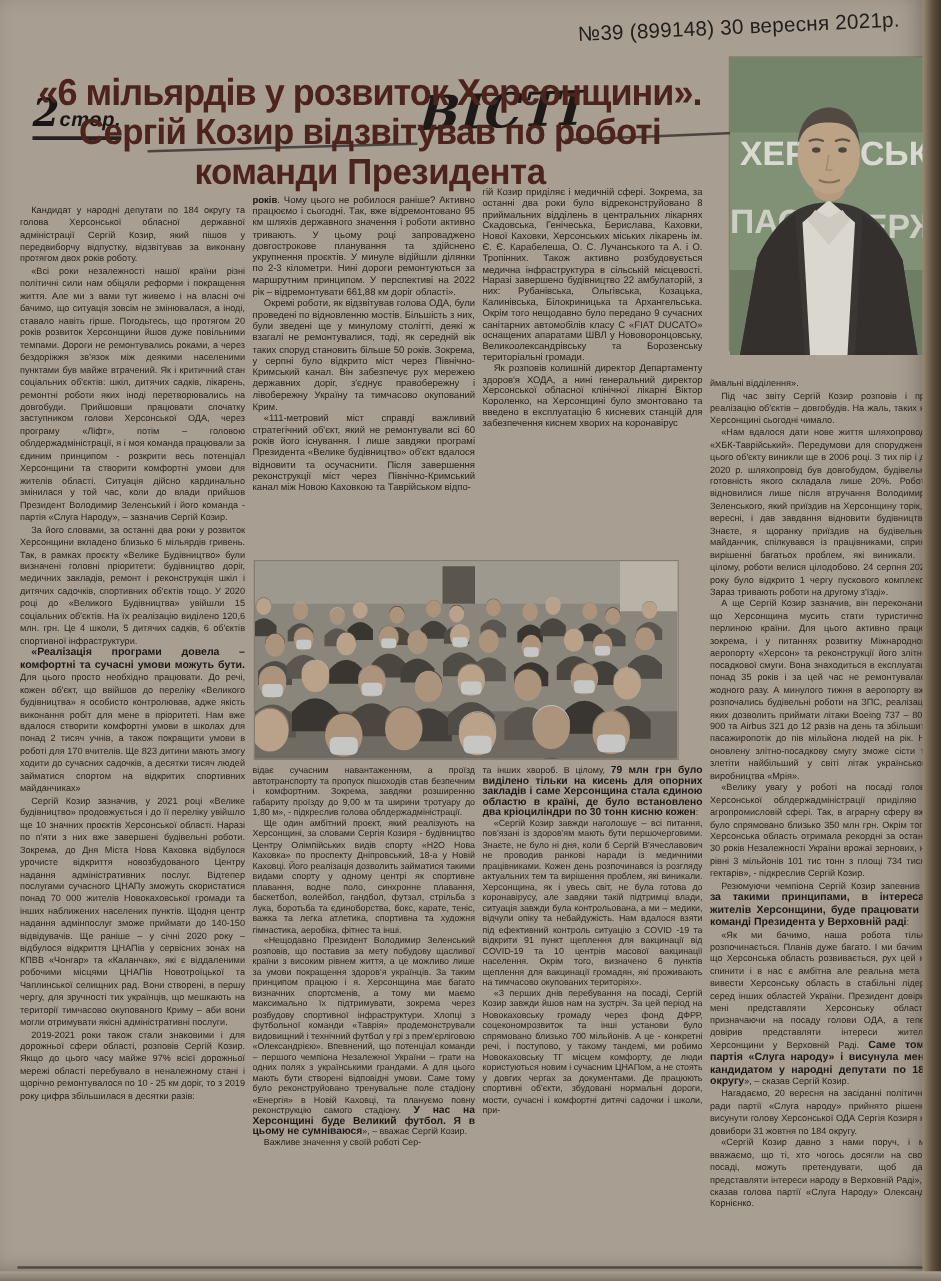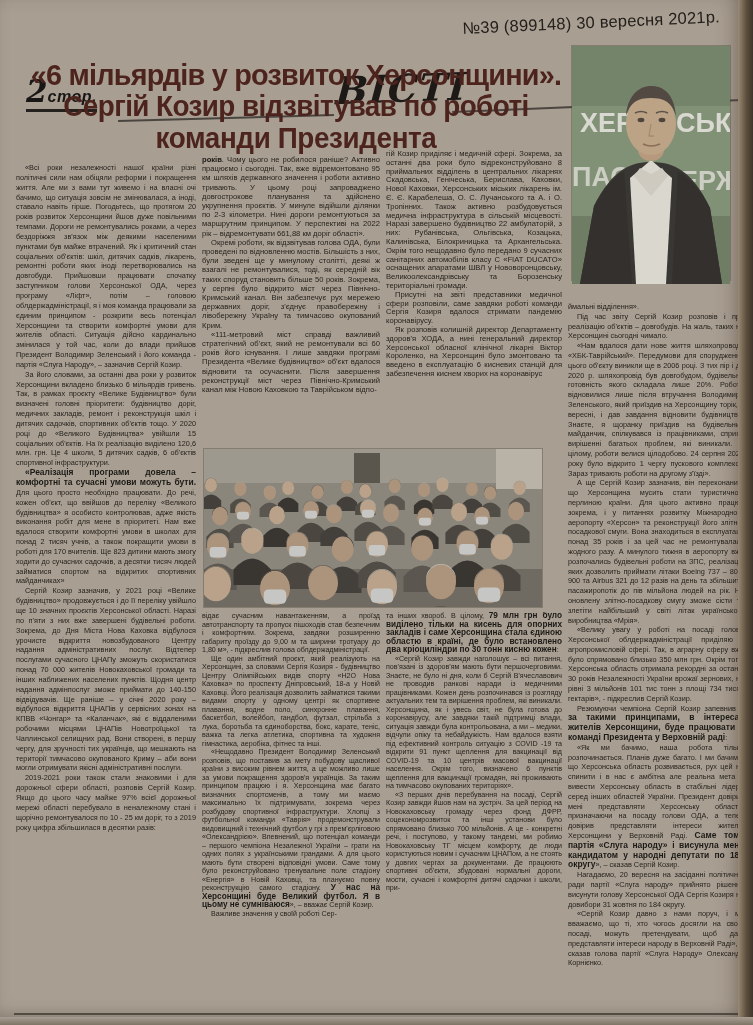--- a/index.html
+++ b/index.html
@@ -35,21 +35,21 @@
   .issue{position:absolute;right:20px;top:14px;width:300px;text-align:right;
     font-size:16.5px;color:#23201c;transform:rotate(-2.6deg);letter-spacing:.2px;}
   
   .headline{position:absolute;left:10px;top:58px;width:572px;text-align:center;
     color:#4d241d;font-weight:bold;line-height:1.1;transform:scaleX(.96);}
   .headline .h1{font-size:30px;letter-spacing:-.8px;}
   .headline .h2{font-size:29px;letter-spacing:-.6px;}
   .headline .h3{font-size:29px;letter-spacing:-.4px;}
   
   .photo{position:absolute;box-shadow:0 0 0 1px rgba(70,60,50,.35);}
-  .photo-kozyr{left:572px;top:46px;width:158px;height:234px;}
+  .photo-kozyr{left:584px;top:46px;width:158px;height:234px;}
   .photo-audience{left:204px;top:449px;width:338px;height:158px;}
   
   .col{position:absolute;text-align:justify;color:#26231d;overflow:hidden;}
   .col p{margin:0;text-indent:9px;}
   .col p.noindent{text-indent:0;}
   .c1{left:16px;top:163px;width:180px;height:849px;font-size:7.3px;line-height:9.85px;}
   .c2t{left:202px;top:155px;width:178px;height:292px;font-size:7.6px;line-height:9.2px;}
   .c3t{left:386px;top:150px;width:176px;height:297px;font-size:7.6px;line-height:8.8px;}
   .c2b{left:202px;top:612px;width:178px;height:401px;font-size:7.1px;line-height:8.5px;}
   .c3b{left:386px;top:612px;width:176px;height:401px;font-size:7.1px;line-height:8.5px;}
@@ -316,36 +316,36 @@
           <path d="M259.5,176 Q285,146 310.5,176 L310.5,197 L259.5,197 Z" fill="#2f2c29"></path>
           <ellipse cx="285" cy="137" rx="15" ry="17.25" fill="#b59a80"></ellipse>
           <path d="M270,137 A15,17.25 0 0 1 300,137 L300,134 A15,15 0 0 0 270,134 Z" fill="#9a8f80"></path>
           <rect x="273.75" y="138.5" width="22.5" height="14.25" rx="4.5" fill="#d3d6d6"></rect>
         </g>
         <rect width="338" height="158" fill="#7a7265" opacity="0.14"></rect>
       </svg>
   </div>
 
   <div class="col c1">
+    <p>Кандидат у народні депутати по 184 округу та голова Херсонської обласної державної адміністрації Сергій Козир, який пішов у передвиборчу відпустку, відзвітував за виконану протягом двох років роботу.</p>
     <p>«Всі роки незалежності нашої країни різні політичні сили нам обіцяли реформи і покращення життя. Але ми з вами тут живемо і на власні очі бачимо, що ситуація зовсім не змінювалася, а іноді, ставало навіть гірше. Погодьтесь, що протягом 20 років розвиток Херсонщини йшов дуже повільними темпами. Дороги не ремонтувались роками, а через бездоріжжя зв'язок між деякими населеними пунктами був майже втрачений. Як і критичний стан соціальних об'єктів: шкіл, дитячих садків, лікарень, ремонтні роботи яких іноді перетворювались на довгобуди. Прийшовши працювати спочатку заступником голови Херсонської ОДА, через програму «Ліфт», потім – головою облдержадміністрації, я і моя команда працювали за єдиним принципом - розкрити весь потенціал Херсонщини та створити комфортні умови для жителів області. Ситуація дійсно кардинально змінилася у той час, коли до влади прийшов Президент Володимир Зеленський і його команда - партія «Слуга Народу», – зазначив Сергій Козир.</p>
     <p>За його словами, за останні два роки у розвиток Херсонщини вкладено близько 6 мільярдів гривень. Так, в рамках проєкту «Велике Будівництво» були визначені головні пріоритети: будівництво доріг, медичних закладів, ремонт і реконструкція шкіл і дитячих садочків, спортивних об'єктів тощо. У 2020 році до «Великого Будівництва» увійшли 15 соціальних об'єктів. На їх реалізацію виділено 120,6 млн. грн. Це 4 школи, 5 дитячих садків, 6 об'єктів спортивної інфраструктури.</p>
     <p><b class="lead-bold">«Реалізація програми довела – комфортні та сучасні умови можуть бути.</b><span> Для цього просто необхідно працювати. До речі, кожен об'єкт, що ввійшов до переліку «Великого будівництва» я особисто контролював, адже якість виконання робіт для мене в пріоритеті. Нам вже вдалося створити комфортні умови в школах для понад 2 тисяч учнів, а також покращити умови в роботі для 170 вчителів. Ще 823 дитини мають змогу ходити до сучасних садочків, а десятки тисяч людей займатися спортом на відкритих спортивних майданчиках»</span></p>
     <p>Сергій Козир зазначив, у 2021 році «Велике будівництво» продовжується і до її переліку увійшло ще 10 значних проєктів Херсонської області. Наразі по п'яти з них вже завершені будівельні роботи. Зокрема, до Дня Міста Нова Каховка відбулося урочисте відкриття новозбудованого Центру надання адміністративних послуг. Відтепер послугами сучасного ЦНАПу зможуть скористатися понад 70 000 жителів Новокаховської громади та інших наближених населених пунктів. Щодня центр надання адмінпослуг зможе приймати до 140-150 відвідувачів. Ще раніше – у січні 2020 року – відбулося відкриття ЦНАПів у сервісних зонах на КПВВ «Чонгар» та «Каланчак», які є віддаленими робочими місцями ЦНАПів Новотроїцької та Чаплинської селищних рад. Вони створені, в першу чергу, для зручності тих українців, що мешкають на території тимчасово окупованого Криму – аби вони могли отримувати якісні адміністративні послуги.</p>
     <p>2019-2021 роки також стали знаковими і для дорожньої сфери області, розповів Сергій Козир. Якщо до цього часу майже 97% всієї дорожньої мережі області перебувало в неналежному стані і щорічно ремонтувалося по 10 - 25 км доріг, то з 2019 року цифра збільшилася в десятки разів:</p>
   </div>
 
   <div class="col c2t">
     <p class="noindent"><b>років</b><span>. Чому цього не робилося раніше? Активно працюємо і сьогодні. Так, вже відремонтовано 95 км шляхів державного значення і роботи активно тривають. У цьому році запроваджено довгострокове планування та здійснено укрупнення проєктів. У минуле відійшли ділянки по 2-3 кілометри. Нині дороги ремонтуються за маршрутним принципом. У перспективі на 2022 рік – відремонтувати 661,88 км доріг області».</span></p>
     <p>Окремі роботи, як відзвітував голова ОДА, були проведені по відновленню мостів. Більшість з них, були зведені ще у минулому столітті, деякі ж взагалі не ремонтувалися, тоді, як середній вік таких споруд становить більше 50 років. Зокрема, у серпні було відкрито міст через Північно-Кримський канал. Він забезпечує рух мережею державних доріг, з'єднує правобережну і лівобережну Україну та тимчасово окупований Крим.</p>
     <p>«111-метровий міст справді важливий стратегічний об'єкт, який не ремонтували всі 60 років його існування. І лише завдяки програмі Президента «Велике будівництво» об'єкт вдалося відновити та осучаснити. Після завершення реконструкції міст через Північно-Кримський канал між Новою Каховкою та Таврійськом відпо-</p>
   </div>
 
   <div class="col c3t">
     <p class="noindent">гій Козир приділяє і медичній сфері. Зокрема, за останні два роки було відреконструйовано 8 приймальних відділень в центральних лікарнях Скадовська, Генічеська, Берислава, Каховки, Нової Каховки, Херсонських міських лікарень ім. Є. Є. Карабелеша, О. С. Лучанського та А. і О. Тропінних. Також активно розбудовується медична інфраструктура в сільській місцевості. Наразі завершено будівництво 22 амбулаторій, з них: Рубанівська, Ольгівська, Козацька, Калинівська, Білокриницька та Архангельська. Окрім того нещодавно було передано 9 сучасних санітарних автомобілів класу С «FIAT DUCATO» оснащених апаратами ШВЛ у Нововоронцовську, Великоолександрівську та Борозенську територіальні громади.</p>
-    <p>Присутні на звіті представники медичної сфери розповіли, саме завдяки роботі команди Сергія Козиря вдалося стримати пандемію коронавірусу.</p>
     <p>Як розповів колишній директор Департаменту здоров'я ХОДА, а нині генеральний директор Херсонської обласної клінічної лікарні Віктор Короленко, на Херсонщині було змонтовано та введено в експлуатацію 6 кисневих станцій для забезпечення киснем хворих на коронавірус</p>
   </div>
 
   <div class="col c2b">
     <p class="noindent">відає сучасним навантаженням, а проїзд автотранспорту та пропуск пішоходів став безпечним і комфортним. Зокрема, завдяки розширенню габариту проїзду до 9,00 м та ширини тротуару до 1,80 м», - підкреслив голова облдержадміністрації.</p>
     <p>Ще один амбітний проєкт, який реалізують на Херсонщині, за словами Сергія Козиря - будівництво Центру Олімпійських видів спорту «Н2О Нова Каховка» по проспекту Дніпровський, 18-а у Новій Каховці. Його реалізація дозволить займатися такими видами спорту у одному центрі як спортивне плавання, водне поло, синхронне плавання, баскетбол, волейбол, гандбол, футзал, стрільба з лука, боротьба та єдиноборства, бокс, карате, теніс, важка та легка атлетика, спортивна та художня гімнастика, аеробіка, фітнес та інші.</p>
     <p><span>«Нещодавно Президент Володимир Зеленський розповів, що поставив за мету побудову щасливої країни з високим рівнем життя, а це можливо лише за умови покращення здоров'я українців. За таким принципом працюю і я. Херсонщина має багато визначних спортсменів, а тому ми маємо максимально їх підтримувати, зокрема через розбудову спортивної інфраструктури. Хлопці з футбольної команди «Таврія» продемонстрували видовищний і технічний футбол у грі з прем'єрліговою «Олександрією». Впевнений, що потенціал команди – першого чемпіона Незалежної України – грати на одних полях з українськими грандами. А для цього мають бути створені відповідні умови. Саме тому було реконструйовано тренувальне поле стадіону «Енергія» в Новій Каховці, та плануємо повну реконструкцію самого стадіону. </span><b class="lead-bold">У нас на Херсонщині буде Великий футбол. Я в цьому не сумніваюся</b><span>», – вважає Сергій Козир.</span></p>
     <p>Важливе значення у своїй роботі Сер-</p>
   </div>
 

